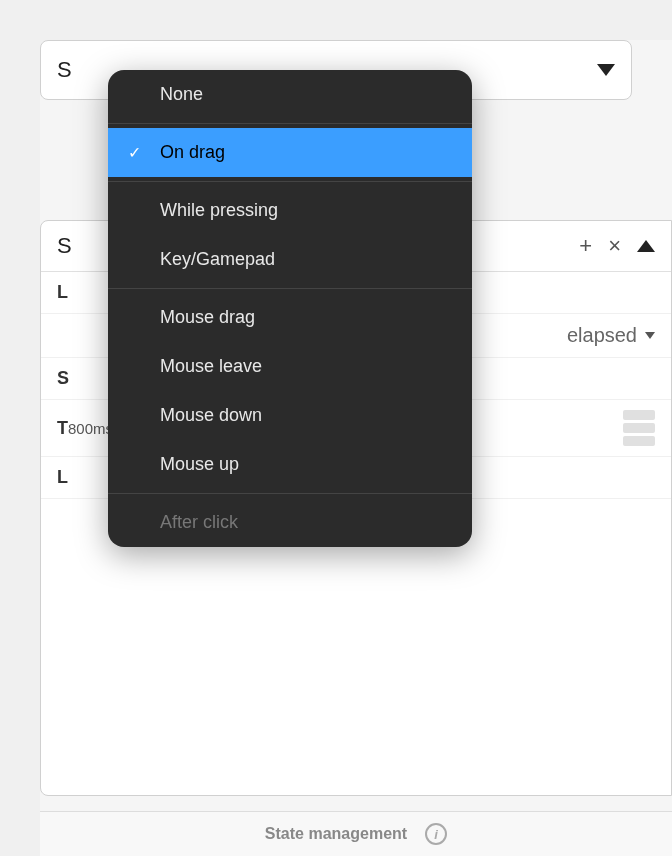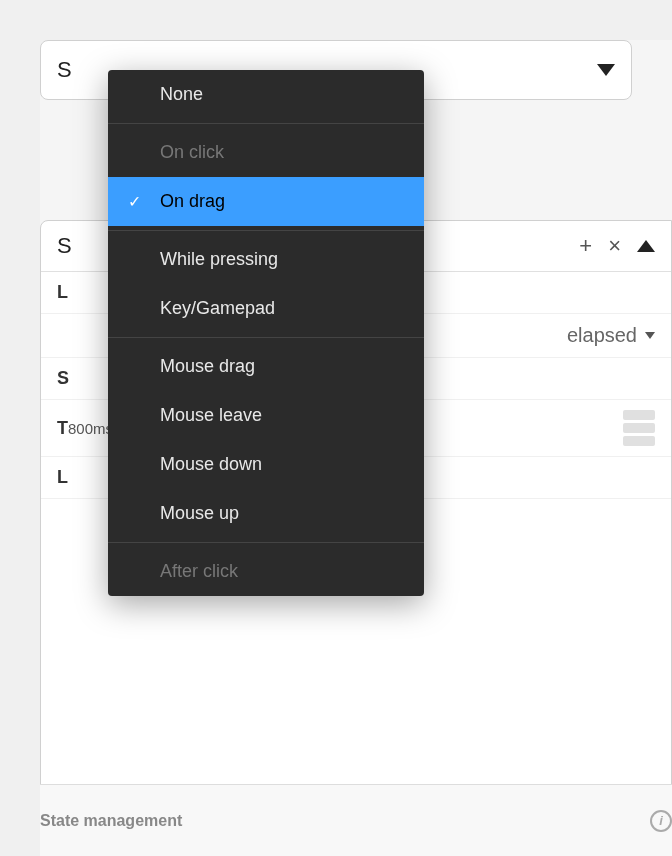--- a/index.html
+++ b/index.html
@@ -184,26 +184,26 @@
       background: rgba(100, 120, 255, 0.04);
       border-radius: 2px;
     }
 
     
     .state-management-bar {
       position: absolute;
       bottom: 0;
       left: 40px;
       right: 0;
-      height: 72px;
+      height: 45px;
       background: #f8f8f8;
       border-top: 1px solid #ddd;
       display: flex;
       align-items: center;
-      justify-content: space-between;
+      justify-content: center;
       gap: 18px;
     }
     .state-management-bar .sm-label {
       font-size: 16px;
       font-weight: 600;
       color: #888;
     }
     .state-management-bar .info-icon {
       width: 22px;
       height: 22px;
@@ -216,23 +216,23 @@
       color: #aaa;
       font-style: italic;
       font-weight: 700;
     }
 
     
     .dropdown-menu {
       position: absolute;
       top: 70px;
       left: 108px;
-      width: 316px;
+      width: 364px;
       background: #2b2b2b;
-      border-radius: 4px;
+      border-radius: 16px;
       overflow: hidden;
       z-index: 100;
       box-shadow: 0 8px 32px rgba(0,0,0,0.35);
     }
 
     .dropdown-item {
       display: flex;
       align-items: center;
       padding: 14px 24px;
       cursor: pointer;
@@ -325,23 +325,20 @@
 </div>
 
 <div class="dropdown-menu">
 
   <div class="dropdown-item">
     <span class="item-label">None</span>
   </div>
 
   <div class="dropdown-divider"></div>
 
-  <div class="dropdown-item disabled">
-    <span class="item-label">On click</span>
-  </div>
 
   <div class="dropdown-item selected">
     <span class="check-icon">✓</span>
     <span class="item-label">On drag</span>
   </div>
 
   <div class="dropdown-divider"></div>
 
 
   <div class="dropdown-item">

